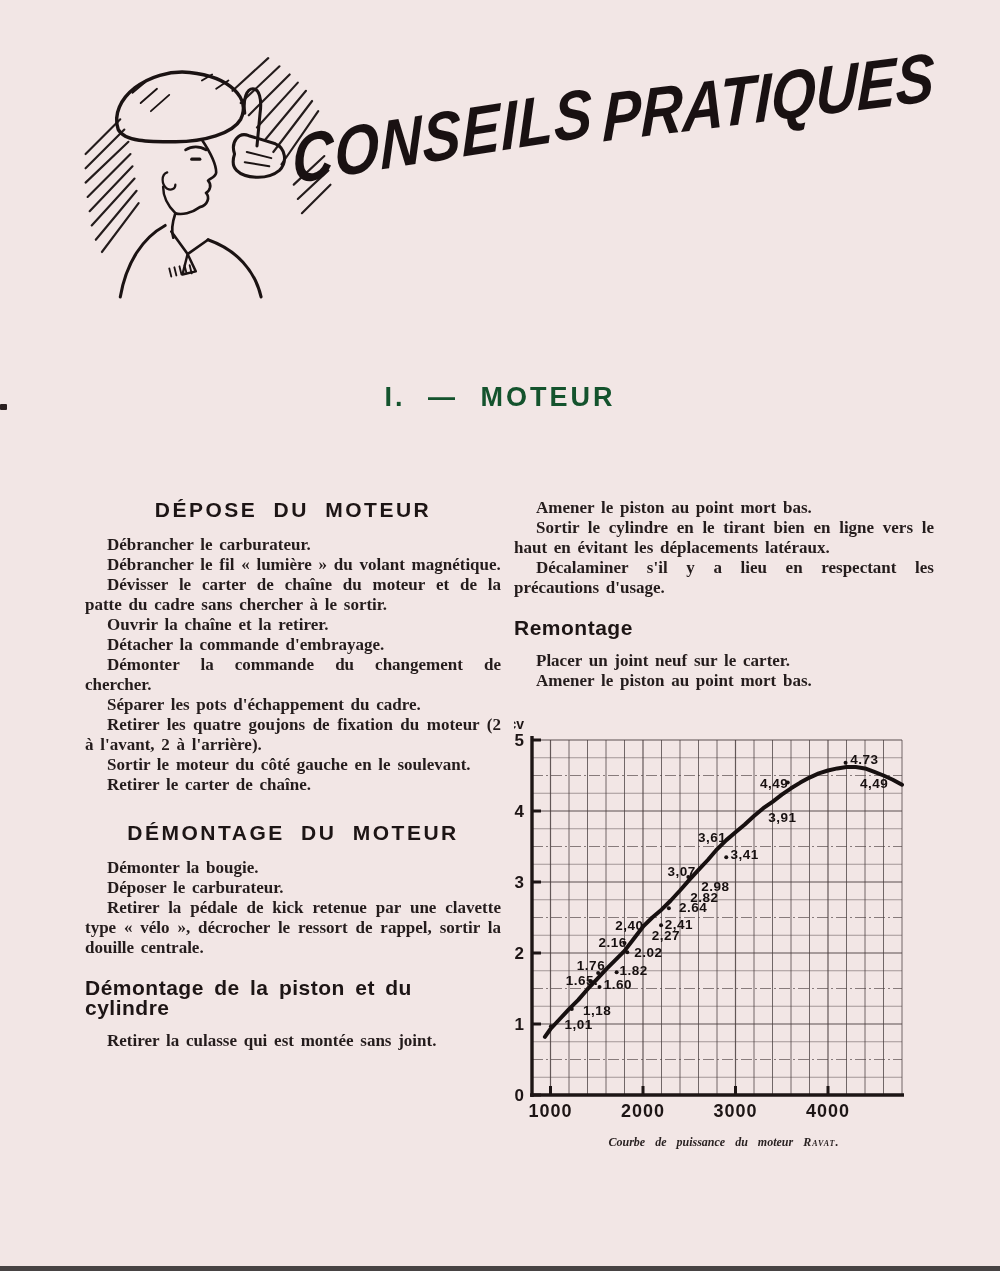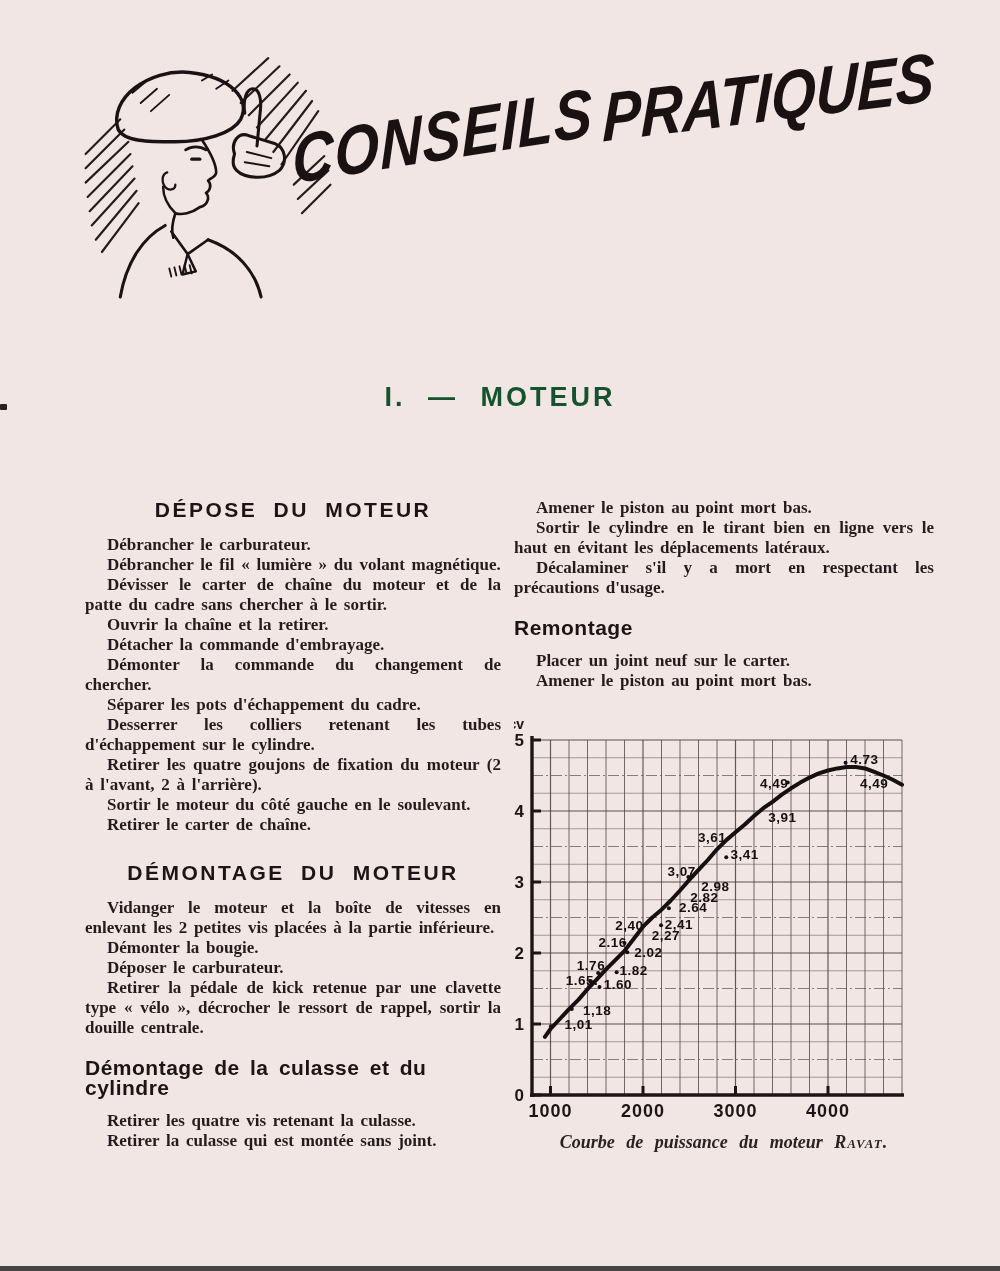--- a/index.html
+++ b/index.html
@@ -34,21 +34,21 @@
     word-spacing:8px; text-align:center; margin:2px 0 15px; color:#1d1515;
   }
   .col h2 + h2, .col p + h2{margin-top:28px;}
   .col h3{
     font-family:"Liberation Sans", sans-serif; font-size:21px;
     margin:20px 0 13px; color:#1d1515; letter-spacing:0.5px; word-spacing:4px;
   }
   
   .chart-figure{margin:16px 0 0 0;}
   .chart-caption{
-    text-align:center; font-style:italic; font-size:18px; font-weight:bold;
+    text-align:center; font-style:italic; font-size:12px; font-weight:bold;
     word-spacing:7px; margin-top:2px; color:#2a2222;
   }
   .brand{font-variant:small-caps; letter-spacing:1px;}
   
   .bottom-strip{position:absolute; left:0; bottom:0; width:100%; height:5px; background:#474343;}
   .edge-speck{position:absolute; left:0; top:404px; width:7px; height:6px; background:#2a2020; border-radius:1px;}
 </style>
 </head>
 <body>
 
@@ -90,39 +90,36 @@
 
   <div class="col col-left" id="col-left">
       <h2>DÉPOSE DU MOTEUR</h2>
       <p>Débrancher le carburateur.</p>
       <p>Débrancher le fil « lumière » du volant magnétique.</p>
       <p>Dévisser le carter de chaîne du moteur et de la patte du cadre sans chercher à le sortir.</p>
       <p>Ouvrir la chaîne et la retirer.</p>
       <p>Détacher la commande d'embrayage.</p>
       <p>Démonter la commande du changement de chercher.</p>
       <p>Séparer les pots d'échappement du cadre.</p>
-      <p>Desserrer les colliers retenant les tubes d'échappement sur le cylindre.</p>
       <p>Retirer les quatre goujons de fixation du moteur (2 à l'avant, 2 à l'arrière).</p>
       <p>Sortir le moteur du côté gauche en le soulevant.</p>
       <p>Retirer le carter de chaîne.</p>
       <h2>DÉMONTAGE DU MOTEUR</h2>
-      <p>Vidanger le moteur et la boîte de vitesses en enlevant les 2 petites vis placées à la partie inférieure.</p>
       <p>Démonter la bougie.</p>
       <p>Déposer le carburateur.</p>
       <p>Retirer la pédale de kick retenue par une clavette type « vélo », décrocher le ressort de rappel, sortir la douille centrale.</p>
-      <h3>Démontage de la culasse et du cylindre</h3>
-      <p>Retirer les quatre vis retenant la culasse.</p>
+      <h3>Démontage de la piston et du cylindre</h3>
       <p>Retirer la culasse qui est montée sans joint.</p>
     </div>
 
   <div class="col col-right">
     <div id="col-right-blocks">
         <p>Amener le piston au point mort bas.</p>
         <p>Sortir le cylindre en le tirant bien en ligne vers le haut en évitant les déplacements latéraux.</p>
-        <p>Décalaminer s'il y a mort en respectant les précautions d'usage.</p>
+        <p>Décalaminer s'il y a lieu en respectant les précautions d'usage.</p>
         <h3>Remontage</h3>
         <p>Placer un joint neuf sur le carter.</p>
         <p>Amener le piston au point mort bas.</p>
       </div>
     <figure class="chart-figure">
       <svg id="chart-svg" width="416" height="418" viewBox="0 0 416 418">
           <g>
             <line x1="36.5" y1="33" x2="36.5" y2="388" stroke="#4a3f3f" stroke-width="1.2" opacity="0.85"></line>
             <line x1="55" y1="33" x2="55" y2="388" stroke="#4a3f3f" stroke-width="0.9" opacity="0.85"></line>
             <line x1="73.5" y1="33" x2="73.5" y2="388" stroke="#4a3f3f" stroke-width="0.9" opacity="0.85"></line>

